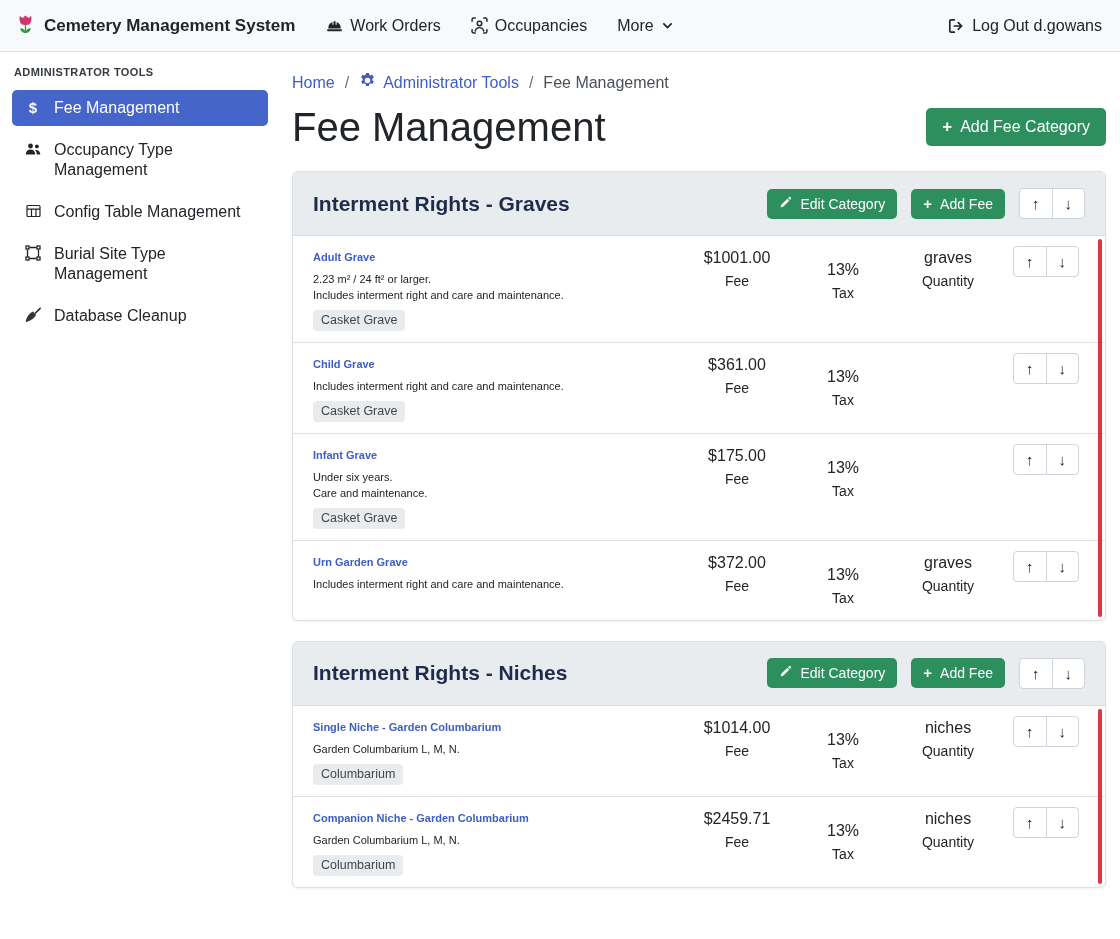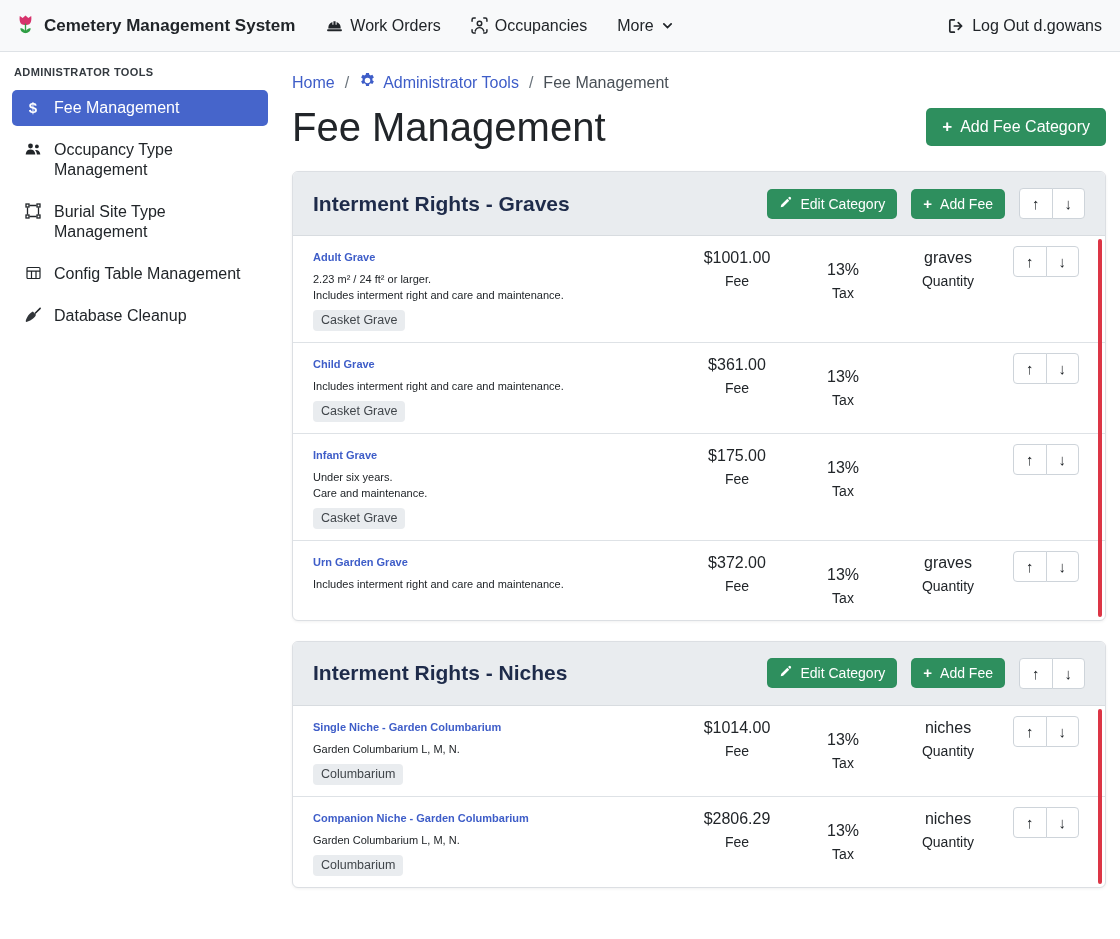--- a/index.html
+++ b/index.html
@@ -169,39 +169,39 @@
           <path d="M.8 12.8c.3-2.7 2.2-4.2 4.7-4.2s4.4 1.5 4.7 4.2l.1.7H.7z"></path>
           <circle cx="11.9" cy="5.4" r="1.9"></circle>
           <path d="M10.9 9c2.3.1 4 1.5 4.3 3.7l.1.8h-3.4c-.1-1.8-.8-3.3-1.9-4.3z"></path>
         </svg>
       </span>
       <span>Occupancy Type Management</span>
     </a>
 
     <a class="side-item">
       <span class="side-icon">
+        <svg width="17" height="16" viewBox="0 0 16 16" fill="none" stroke="currentColor" stroke-width="1.2">
+          <rect x="1.5" y="2.5" width="13" height="11" rx="1"></rect>
+          <path d="M1.5 6.2h13M6 6.2v7.3M10.5 6.2v7.3"></path>
+        </svg>
+      </span>
+      <span>Config Table Management</span>
+    </a>
+
+    <a class="side-item">
+      <span class="side-icon">
         <svg width="16" height="16" viewBox="0 0 16 16" fill="none" stroke="currentColor" stroke-width="1.3">
           <path d="M4.5 2.5h7M4.5 13.5h7M2.5 4.5v7M13.5 4.5v7"></path>
           <rect x="1" y="1" width="3" height="3"></rect>
           <rect x="12" y="1" width="3" height="3"></rect>
           <rect x="1" y="12" width="3" height="3"></rect>
           <rect x="12" y="12" width="3" height="3"></rect>
         </svg>
       </span>
       <span>Burial Site Type Management</span>
-    </a>
-
-    <a class="side-item">
-      <span class="side-icon">
-        <svg width="17" height="16" viewBox="0 0 16 16" fill="none" stroke="currentColor" stroke-width="1.2">
-          <rect x="1.5" y="2.5" width="13" height="11" rx="1"></rect>
-          <path d="M1.5 6.2h13M6 6.2v7.3M10.5 6.2v7.3"></path>
-        </svg>
-      </span>
-      <span>Config Table Management</span>
     </a>
 
     <a class="side-item">
       <span class="side-icon">
         <svg width="17" height="16" viewBox="0 0 16 16" fill="currentColor">
           <path d="M15.2.8c.3.3.3.8 0 1.1L10 7.1 8.9 6 14.1.8c.3-.3.8-.3 1.1 0z"></path>
           <path d="M8.3 5.5l2.2 2.2c-.4 1.1-1.2 2.3-2.3 3.4-1.9 1.9-4.9 3.3-7.2 3.8-.5.1-.9-.3-.8-.8.5-2.3 1.9-5.3 3.8-7.2 1.1-1.1 2.3-1.9 3.4-2.3z" opacity=".92"></path>
         </svg>
       </span>
       <span>Database Cleanup</span>
@@ -439,21 +439,21 @@
           </div>
         </div>
 
         <div class="fee-row">
           <div class="fee-main">
             <a class="fee-name">Companion Niche - Garden Columbarium</a>
             <div class="fee-desc">Garden Columbarium L, M, N.</div>
             <div class="badge-line"><span class="badge">Columbarium</span></div>
           </div>
           <div class="fee-col col-fee">
-            <div class="val">$2806.29</div>
+            <div class="val">$2459.71</div>
             <div class="lab">Fee</div>
           </div>
           <div class="fee-col col-tax">
             <div class="val">13%</div>
             <div class="lab">Tax</div>
           </div>
           <div class="fee-col col-qty">
             <div class="val">niches</div>
             <div class="lab">Quantity</div>
           </div>

